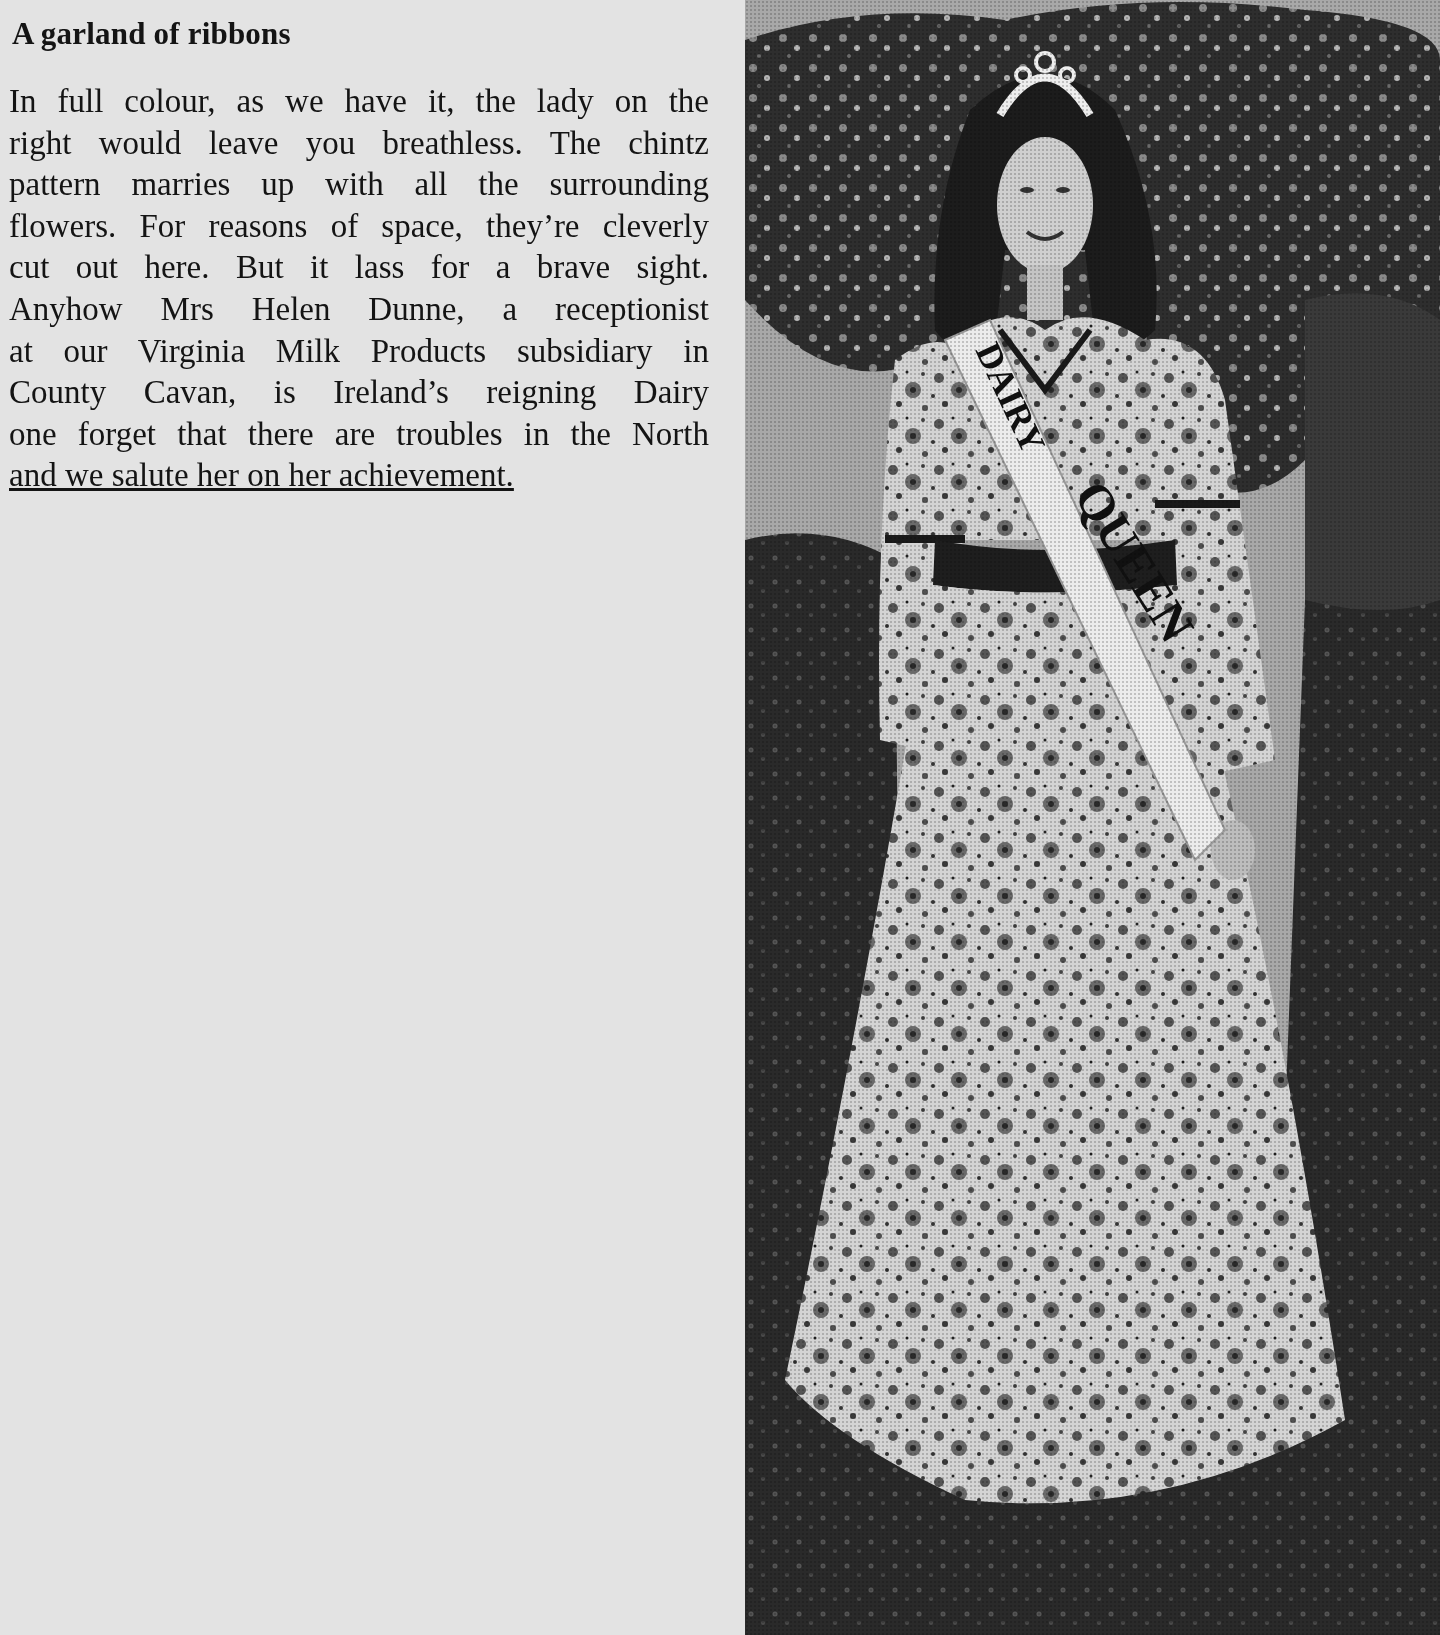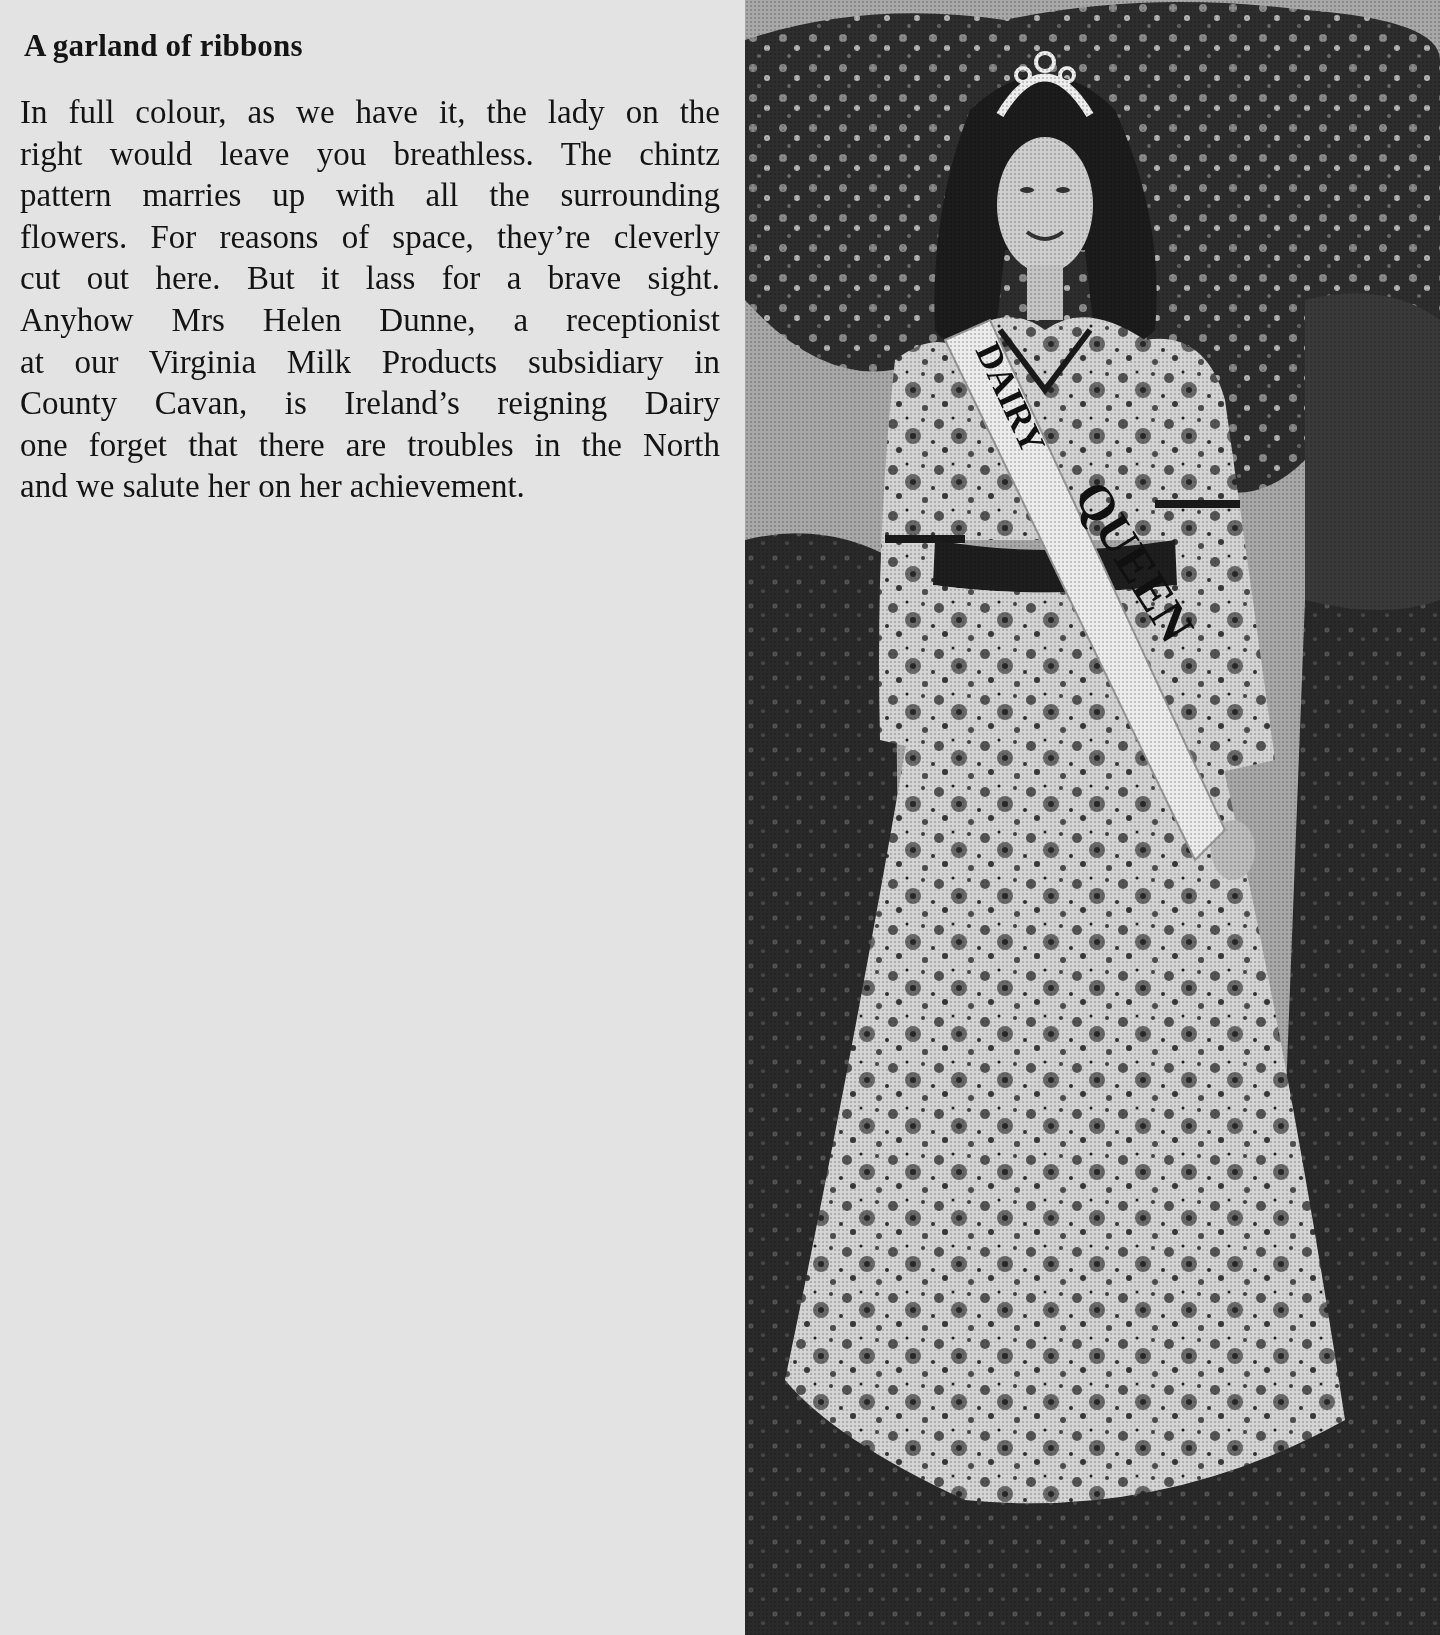--- a/index.html
+++ b/index.html
@@ -6,32 +6,32 @@
     body {
       width: 1440px; height: 1635px; overflow: hidden; position: relative;
       background: #e3e3e3;
       font-family: "Liberation Serif", "DejaVu Serif", serif;
       color: #141414;
     }
     .text-column {
       position: absolute; left: 8px; top: 0; width: 700px;
     }
     .heading {
-      margin: 16px; position: absolute; top: 12px; left: 0;
+      margin: 4px; position: absolute; top: 12px; left: 0;
       font-size: 31px; font-weight: bold; letter-spacing: 0.2px; white-space: nowrap;
     }
     .body-text {
-      position: absolute; top: 80px; left: 0; width: 700px; margin: 12px;
+      position: absolute; top: 80px; left: 0; width: 700px; margin: 1px;
     }
     .line {
       display: block; height: 41.6px; line-height: 41.6px;
       font-size: 33px; text-align: justify; text-align-last: justify;
       white-space: nowrap; overflow: visible;
     }
-    .line.last { text-align-last: left; }
+    .line.last { text-align-last: left; text-decoration: underline; }
     .photo {
       position: absolute; left: 745px; top: 0; width: 695px; height: 1635px;
       background: #3a3a3a; overflow: hidden;
     }
     .photo svg { display: block; }
     .halftone {
       position: absolute; inset: 0; pointer-events: none;
       background-image: radial-gradient(rgba(0,0,0,0.18) 0.8px, transparent 1.2px);
       background-size: 4px 4px;
       mix-blend-mode: multiply;

